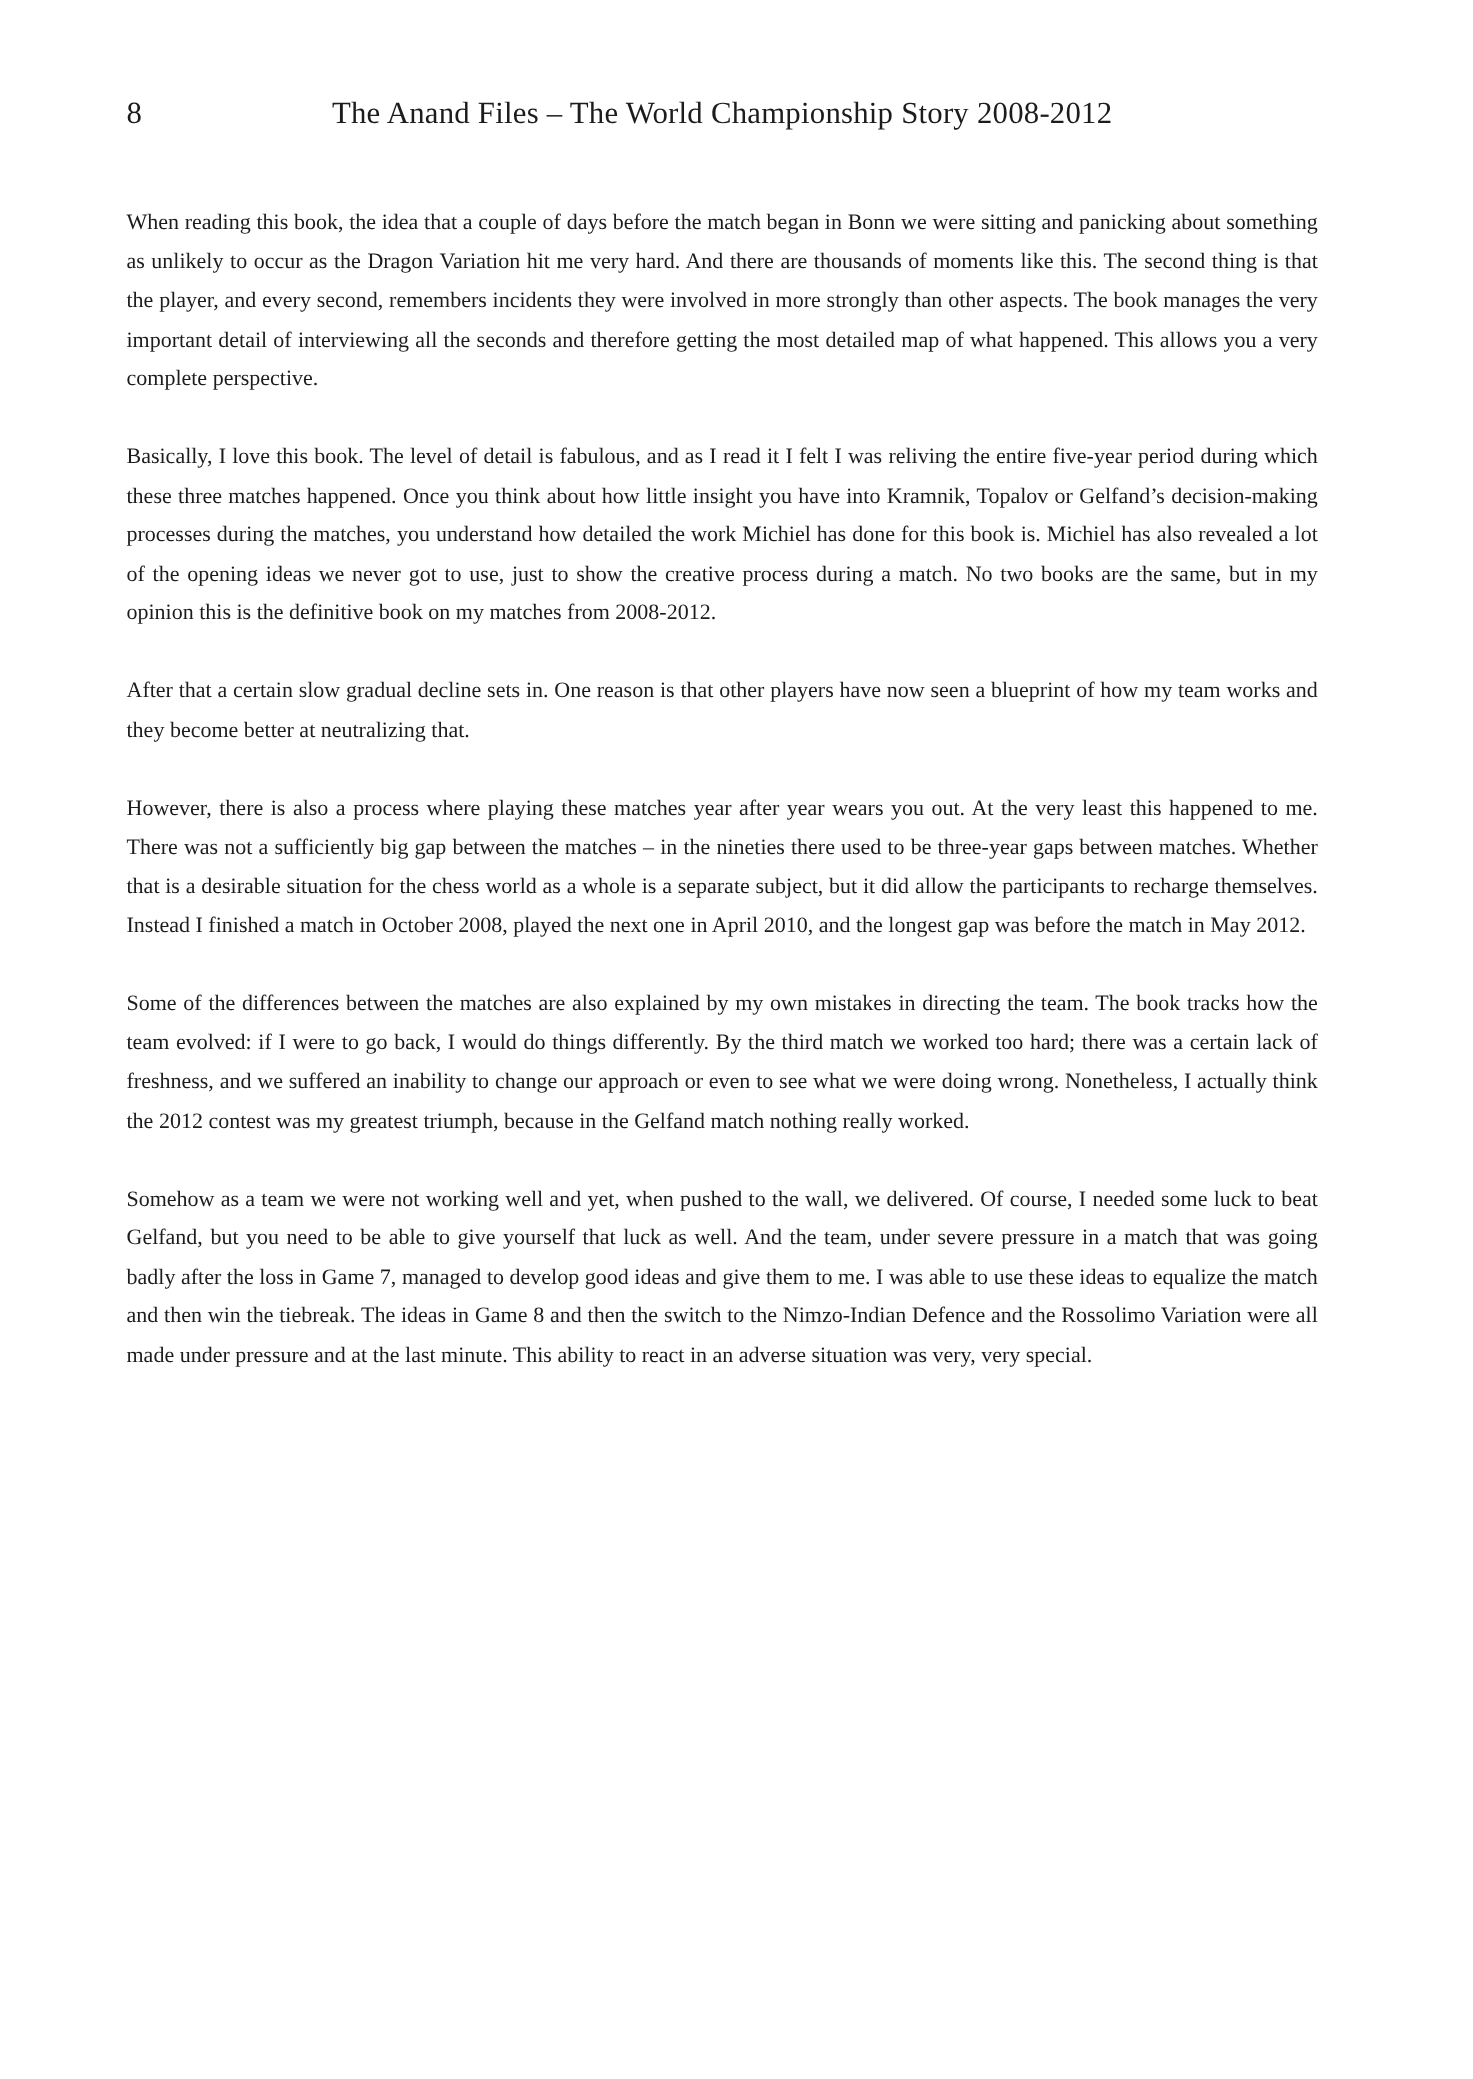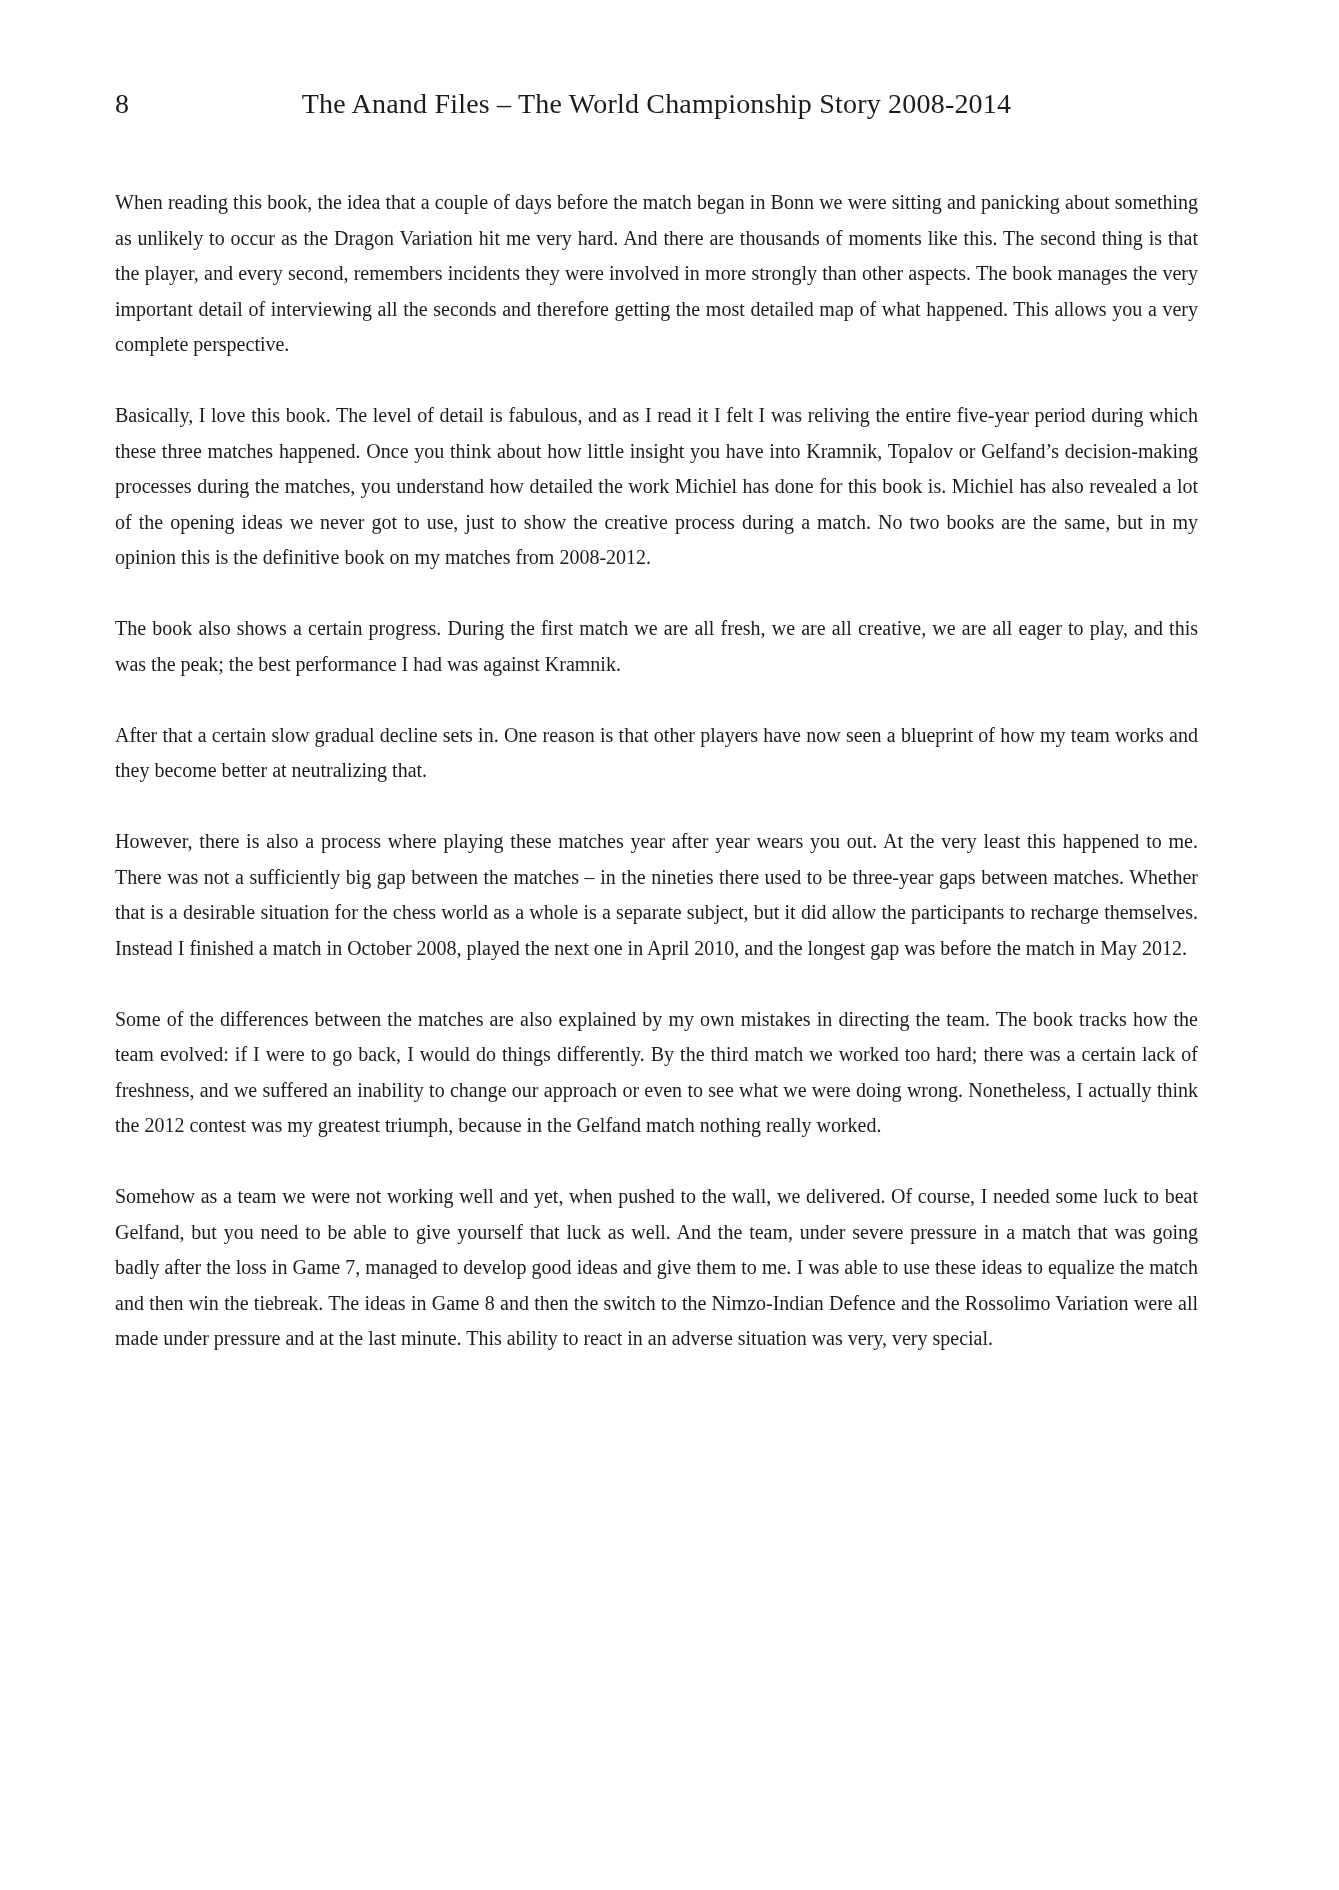--- a/index.html
+++ b/index.html
@@ -53,27 +53,26 @@
   }
 </style>
 </head>
 <body>
 
 <div class="page">
   <div class="content">
 
     <div class="page-header">
       <span class="page-number">8</span>
-      <div class="page-title">The Anand Files – The World Championship Story 2008-2014</div>
+      <div class="page-title">The Anand Files – The World Championship Story 2008-2012</div>
     </div>
 
     <div class="body-text">
       <p>When reading this book, the idea that a couple of days before the match began in Bonn we were sitting and panicking about something as unlikely to occur as the Dragon Variation hit me very hard. And there are thousands of moments like this. The second thing is that the player, and every second, remembers incidents they were involved in more strongly than other aspects. The book manages the very important detail of interviewing all the seconds and therefore getting the most detailed map of what happened. This allows you a very complete perspective.</p>
       <p>Basically, I love this book. The level of detail is fabulous, and as I read it I felt I was reliving the entire five-year period during which these three matches happened. Once you think about how little insight you have into Kramnik, Topalov or Gelfand’s decision-making processes during the matches, you understand how detailed the work Michiel has done for this book is. Michiel has also revealed a lot of the opening ideas we never got to use, just to show the creative process during a match. No two books are the same, but in my opinion this is the definitive book on my matches from 2008-2012.</p>
-      <p>The book also shows a certain progress. During the first match we are all fresh, we are all creative, we are all eager to play, and this was the peak; the best performance I had was against Kramnik.</p>
       <p>After that a certain slow gradual decline sets in. One reason is that other players have now seen a blueprint of how my team works and they become better at neutralizing that.</p>
       <p>However, there is also a process where playing these matches year after year wears you out. At the very least this happened to me. There was not a sufficiently big gap between the matches – in the nineties there used to be three-year gaps between matches. Whether that is a desirable situation for the chess world as a whole is a separate subject, but it did allow the participants to recharge themselves. Instead I finished a match in October 2008, played the next one in April 2010, and the longest gap was before the match in May 2012.</p>
       <p>Some of the differences between the matches are also explained by my own mistakes in directing the team. The book tracks how the team evolved: if I were to go back, I would do things differently. By the third match we worked too hard; there was a certain lack of freshness, and we suffered an inability to change our approach or even to see what we were doing wrong. Nonetheless, I actually think the 2012 contest was my greatest triumph, because in the Gelfand match nothing really worked.</p>
       <p>Somehow as a team we were not working well and yet, when pushed to the wall, we delivered. Of course, I needed some luck to beat Gelfand, but you need to be able to give yourself that luck as well. And the team, under severe pressure in a match that was going badly after the loss in Game 7, managed to develop good ideas and give them to me. I was able to use these ideas to equalize the match and then win the tiebreak. The ideas in Game 8 and then the switch to the Nimzo-Indian Defence and the Rossolimo Variation were all made under pressure and at the last minute. This ability to react in an adverse situation was very, very special.</p>
     </div>
 
   </div>
 </div>
 
 </body></html>

